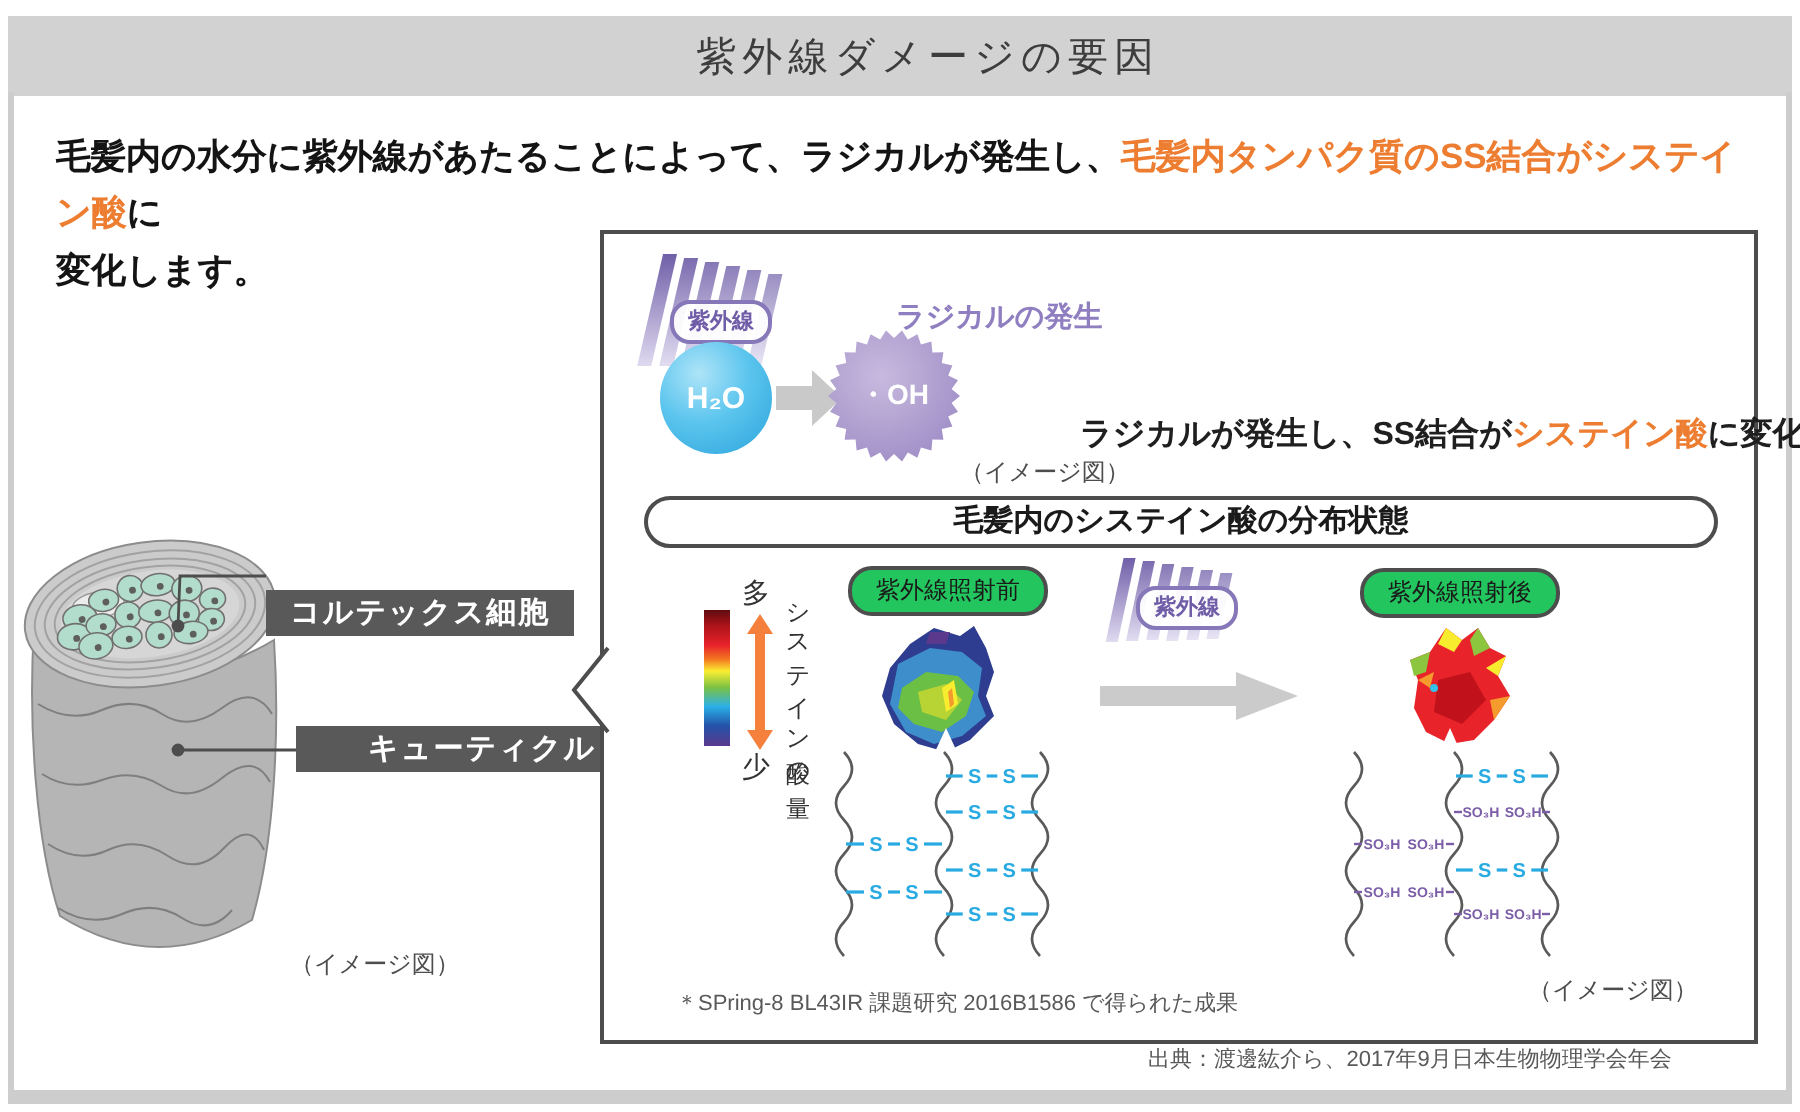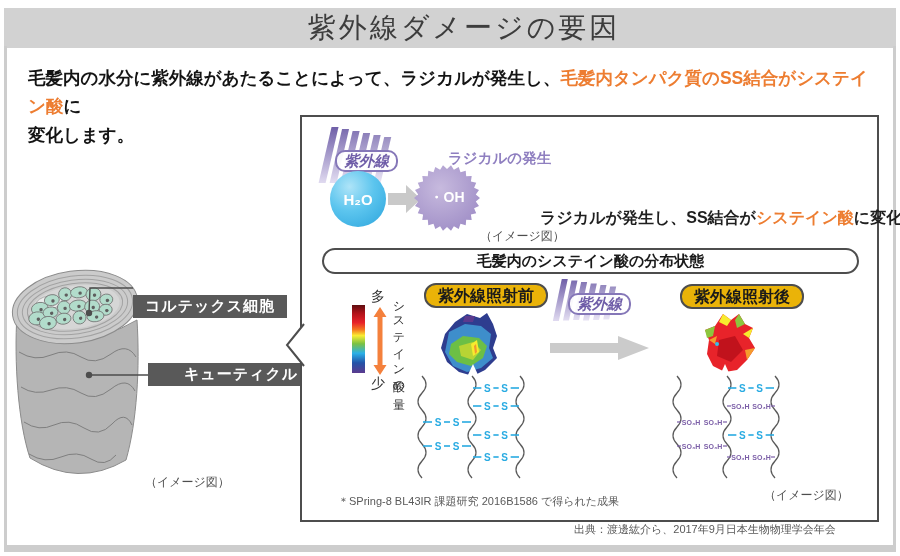--- a/index.html
+++ b/index.html
@@ -4,49 +4,49 @@
 <style>
   html,body{margin:0;padding:0;background:#fff;}
   .page{position:relative;width:900px;height:556px;background:#fff;overflow:hidden;
         font-family:"Liberation Sans",sans-serif;color:#1a1a1a;}
   
   .frame-top{position:absolute;left:4px;right:4px;top:8px;height:40px;background:#d2d2d2;}
   .frame-left{position:absolute;left:4px;top:46px;bottom:4px;width:3px;background:#cdcdcd;}
   .frame-right{position:absolute;right:4px;top:46px;bottom:4px;width:3px;background:#cdcdcd;}
   .frame-bottom{position:absolute;left:4px;right:4px;bottom:4px;height:7px;background:#cdcdcd;}
   .title{position:absolute;left:4px;right:4px;top:8px;height:40px;line-height:40px;text-align:center;
-         font-family:"DejaVu Serif","Liberation Serif",serif;font-size:28px;letter-spacing:3px;color:#3d3d3d;padding-left:28px;}
+         font-family:"DejaVu Serif","Liberation Serif",serif;font-size:20px;letter-spacing:3px;color:#3d3d3d;padding-left:28px;}
   .intro{position:absolute;left:28px;top:64px;width:848px;font-size:17.5px;font-weight:bold;line-height:1.62;color:#141414;}
   .hl{color:#ed7d31;}
   
   .hair-svg{position:absolute;left:10px;top:262px;}
   .tagbox{position:absolute;background:#595959;color:#fff;font-weight:bold;font-size:15px;
           padding:2px 12px;letter-spacing:1px;white-space:nowrap;}
   .img-caption{position:absolute;font-size:12px;color:#4d4d4d;white-space:nowrap;margin-top:15px;}
   
   .panel{position:absolute;left:300px;top:115px;width:575px;height:403px;background:#fff;border:2px solid #4d4d4d;}
   .panel *{box-sizing:border-box;}
   .abs{position:absolute;}
   .uv-badge{position:absolute;border:2px solid #8577b8;border-radius:10px;background:rgba(255,255,255,.93);
-            color:#6f5da8;font-weight:bold;font-size:15px;line-height:16px;padding:1px 7px;white-space:nowrap;font-style:italic;}
+            color:#6f5da8;font-weight:bold;font-size:11px;line-height:16px;padding:1px 7px;white-space:nowrap;}
   .radical-caption{position:absolute;color:#8f7fc0;font-weight:bold;font-size:14.5px;white-space:nowrap;}
   .h2o-circle{position:absolute;width:56px;height:56px;border-radius:50%;
               background:radial-gradient(circle at 35% 28%, #aee4f8 0%, #5cc5ee 45%, #2aa3dc 100%);
               color:#fff;font-weight:bold;font-size:15px;display:flex;align-items:center;justify-content:center;}
   .oh-wrap{position:absolute;width:70px;height:70px;}
   .oh-text{position:absolute;width:70px;text-align:center;top:26px;color:#fff;font-weight:bold;font-size:14px;}
   .desc{position:absolute;font-size:16px;font-weight:bold;line-height:22px;color:#1f1f1f;white-space:nowrap;}
   .dist-bar{position:absolute;border:2px solid #4d4d4d;border-radius:14px;text-align:center;
             font-weight:bold;font-size:15px;line-height:22px;background:#fff;}
   .colorbar{position:absolute;width:13px;height:68px;
             background:linear-gradient(180deg,#5f0d10 0%,#b0131a 12%,#e8232a 26%,#f47520 36%,#f9ed32 45%,#7ac143 57%,#2bb0e8 71%,#2353a8 85%,#5b3a8e 100%);}
   .scale-char{position:absolute;font-size:14px;color:#333;}
   .scale-axis{position:absolute;writing-mode:vertical-rl;font-size:12px;letter-spacing:2px;color:#333;}
-  .pill{position:absolute;border:2px solid #4d4d4d;border-radius:12px;background:#eab308;
-        font-weight:bold;font-size:16px;line-height:19px;padding:1px 12px;white-space:nowrap;}
+  .pill{position:absolute;border:2px solid #4d4d4d;border-radius:12px;background:#22c55e;
+        font-weight:normal;font-size:12px;line-height:19px;padding:1px 12px;white-space:nowrap;}
   .footnote{position:absolute;font-size:11px;color:#595959;white-space:nowrap;}
 </style>
 </head>
 <body>
 
 <div class="page">
 
   <div class="frame-top"></div>
   <div class="frame-left"></div>
   <div class="frame-right"></div>

